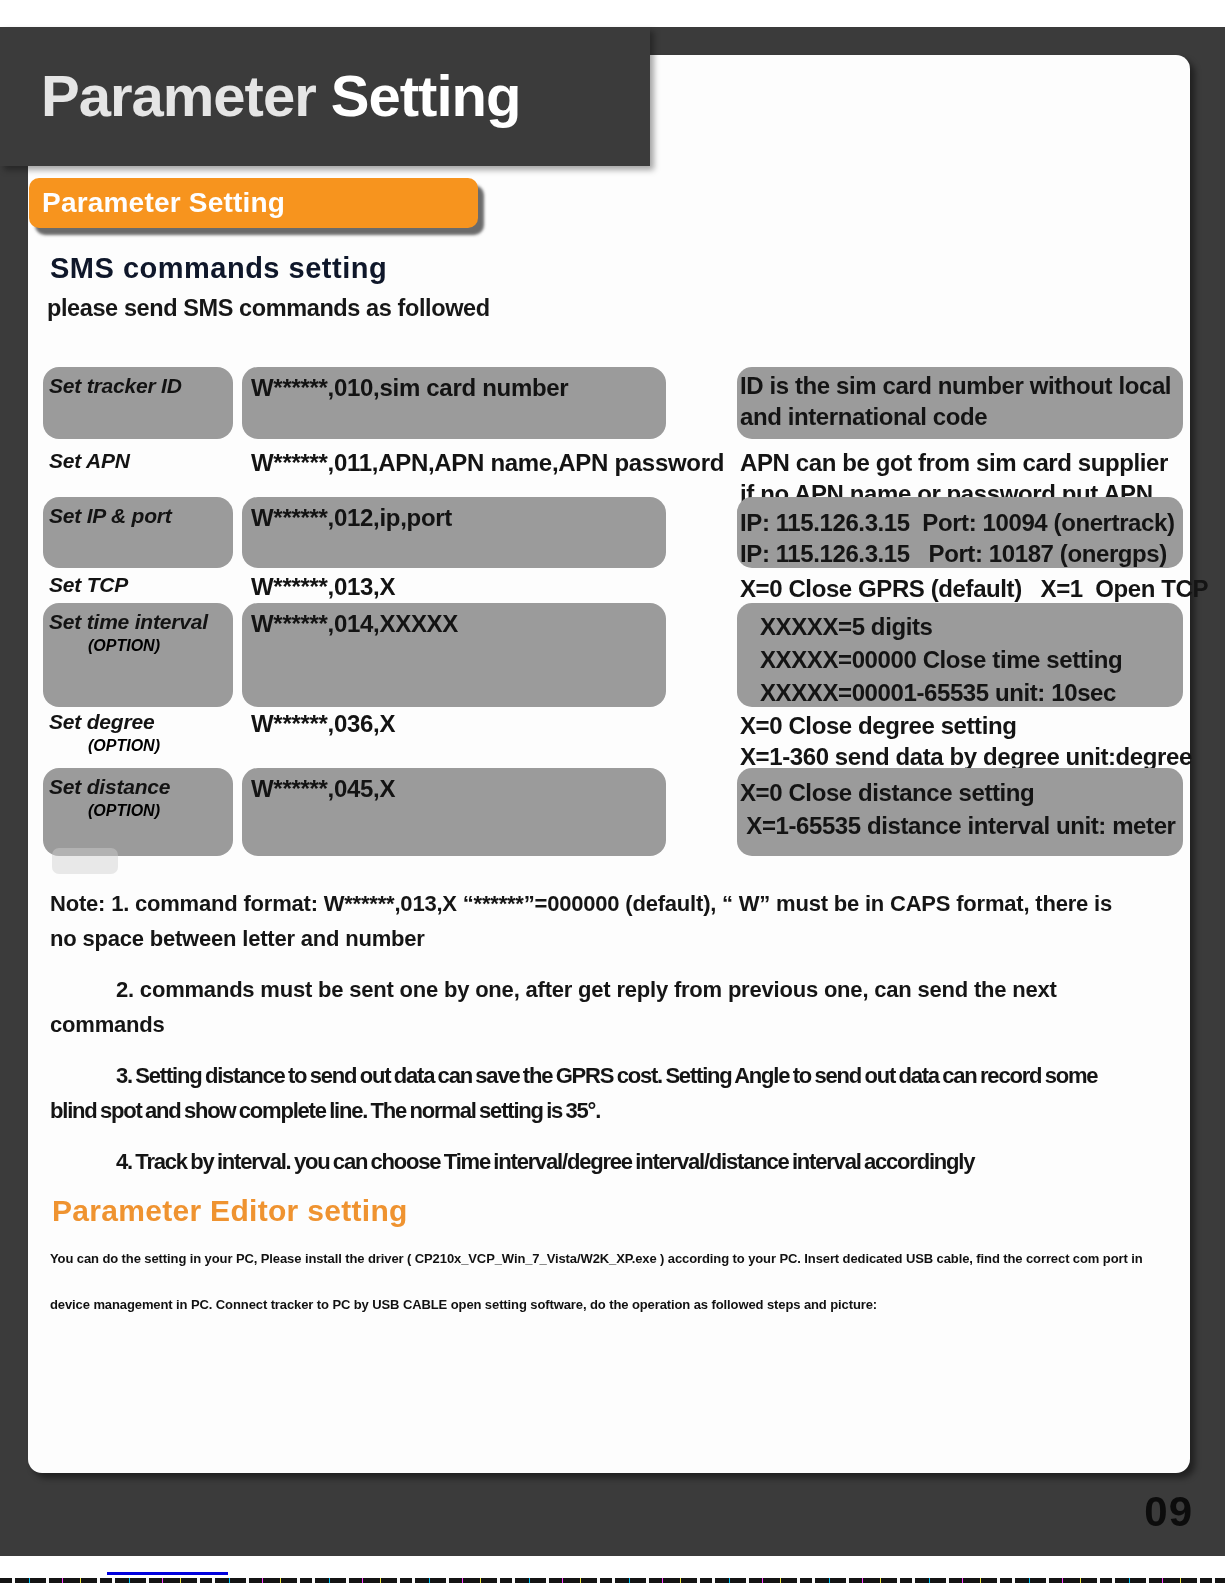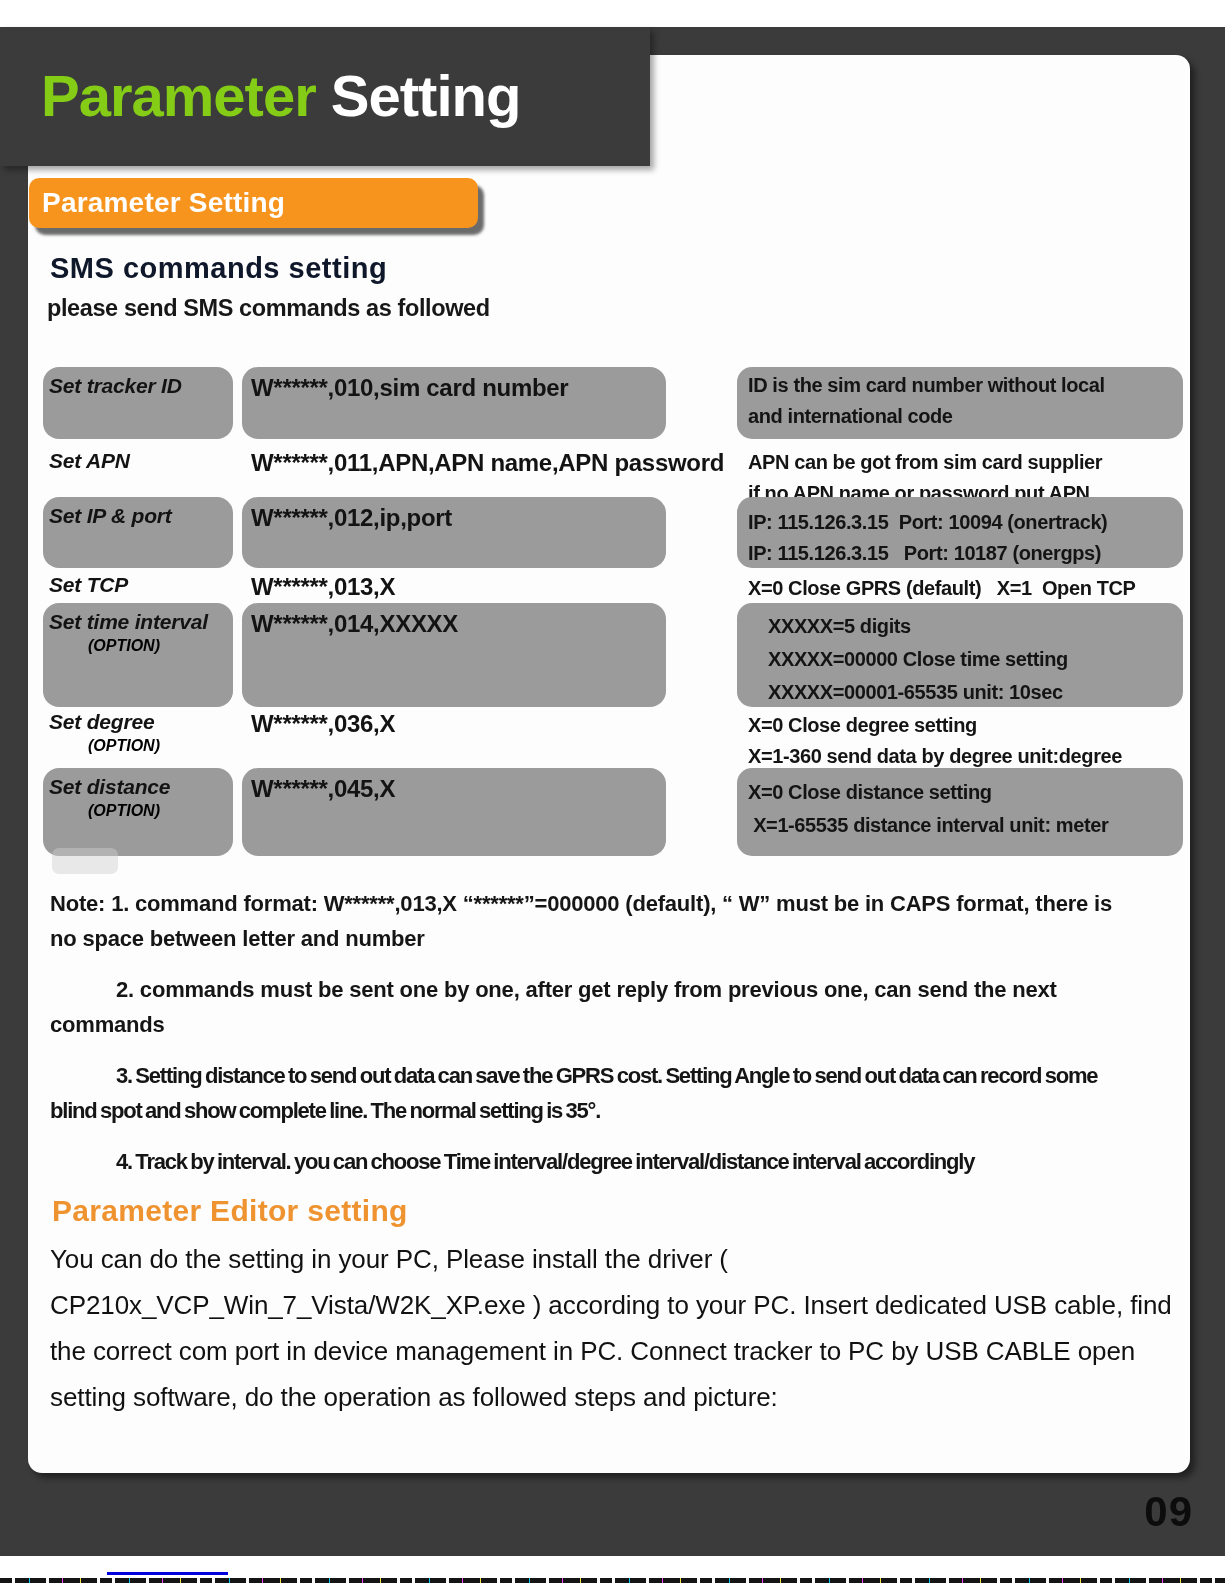--- a/index.html
+++ b/index.html
@@ -14,21 +14,21 @@
     box-shadow:5px 5px 6px rgba(0,0,0,0.45);
   }
   .header-block{
     position:absolute;left:0;top:27px;width:650px;height:139px;background:#3b3b3b;
     box-shadow:4px 4px 6px rgba(0,0,0,0.35);
   }
   .title{
     position:absolute;left:41px;top:13px;white-space:pre;
     font-size:58px;font-weight:bold;letter-spacing:-1px;line-height:112px;
   }
-  .title .t-orange{color:#84cc16;}
+  .title .t-orange{color:#e5e5e5;}
   .title .t-white{color:#ffffff;}
   .badge{
     position:absolute;left:29px;top:178px;width:449px;height:50px;
     background:#f7941e;border-radius:10px;
     box-shadow:6px 7px 3px rgba(70,70,70,0.8);
   }
   .badge span{
     display:block;padding-left:13px;line-height:50px;
     color:#fefefe;font-size:28px;font-weight:bold;letter-spacing:0.2px;
   }
@@ -46,41 +46,41 @@
   .r7{top:401px;height:88px;}
   .cell{position:absolute;top:0;height:100%;}
   .c1{left:0;width:190px;font-style:italic;}
   .c2{left:199px;width:424px;}
   .c3{left:694px;width:446px;}
   .boxed{background:#9b9b9b;border-radius:16px;}
   .lbl{color:#131313;font-size:21px;font-weight:bold;letter-spacing:-0.2px;padding:2px 0 0 6px;white-space:pre;}
   .opt{color:#000000;font-size:16px;font-weight:bold;padding-left:29px;white-space:pre;line-height:24px;margin-left:16px;}
   .cmd{color:#131313;font-size:24px;font-weight:bold;letter-spacing:-0.3px;padding:2px 0 0 9px;white-space:pre;}
   .row.bx .lbl,.row.bx .cmd{padding-top:7px;}
-  .desc{color:#141414;font-size:20px;font-weight:bold;letter-spacing:-0.4px;line-height:31px;padding-left:11px;white-space:pre;}
+  .desc{color:#141414;font-size:24px;font-weight:bold;letter-spacing:-0.4px;line-height:31px;padding-left:3px;white-space:pre;}
   .r1 .c3{padding-top:3px;height:69px;}
   .r3 .c3{padding-top:10px;height:61px;}
   .r5 .c3{padding-top:7px;height:97px;}
   .r5 .desc{line-height:33px;margin-left:20px;}
   .r7 .c3{padding-top:8px;height:80px;}
   .r7 .desc{line-height:33px;}
   .r4 .c3,.r6 .c3{padding-top:2px;height:auto;}
   .c3.boxed{border-radius:15px;}
 
   .smudge{position:absolute;left:52px;top:848px;width:66px;height:26px;background:#cfcfcf;opacity:0.45;border-radius:7px;}
 
   .notes{position:absolute;left:50px;top:886px;width:1085px;}
   .notes p{margin:0;color:#151515;font-size:22px;font-weight:bold;letter-spacing:-0.2px;line-height:35px;}
   .notes p.ind{text-indent:66px;margin-top:16px;}
   .notes p.cond{letter-spacing:-1.2px;word-spacing:-1.5px;}
 
   .editor-heading{position:absolute;left:52px;top:1194px;color:#ef9330;font-size:30px;font-weight:bold;letter-spacing:0.3px;text-align:right;}
   .editor-body{
     position:absolute;left:50px;top:1236px;width:1125px;
-    color:#111111;font-size:26px;font-weight:normal;letter-spacing:-0.1px;line-height:46px;
+    color:#111111;font-size:13px;font-weight:bold;letter-spacing:-0.1px;line-height:46px;
   }
   .page-number{
     position:absolute;right:32px;top:1488px;
     color:#0c0c0c;font-size:42px;font-weight:bold;letter-spacing:1px;
   }
   .link-line{position:absolute;left:107px;top:1572px;width:121px;height:3px;background:#0000dd;}
   .perforation{
     position:absolute;left:0;top:1578px;width:1225px;height:5px;
     background:repeating-linear-gradient(90deg,
       #141414 0 12px,#fafafa 12px 15px,

